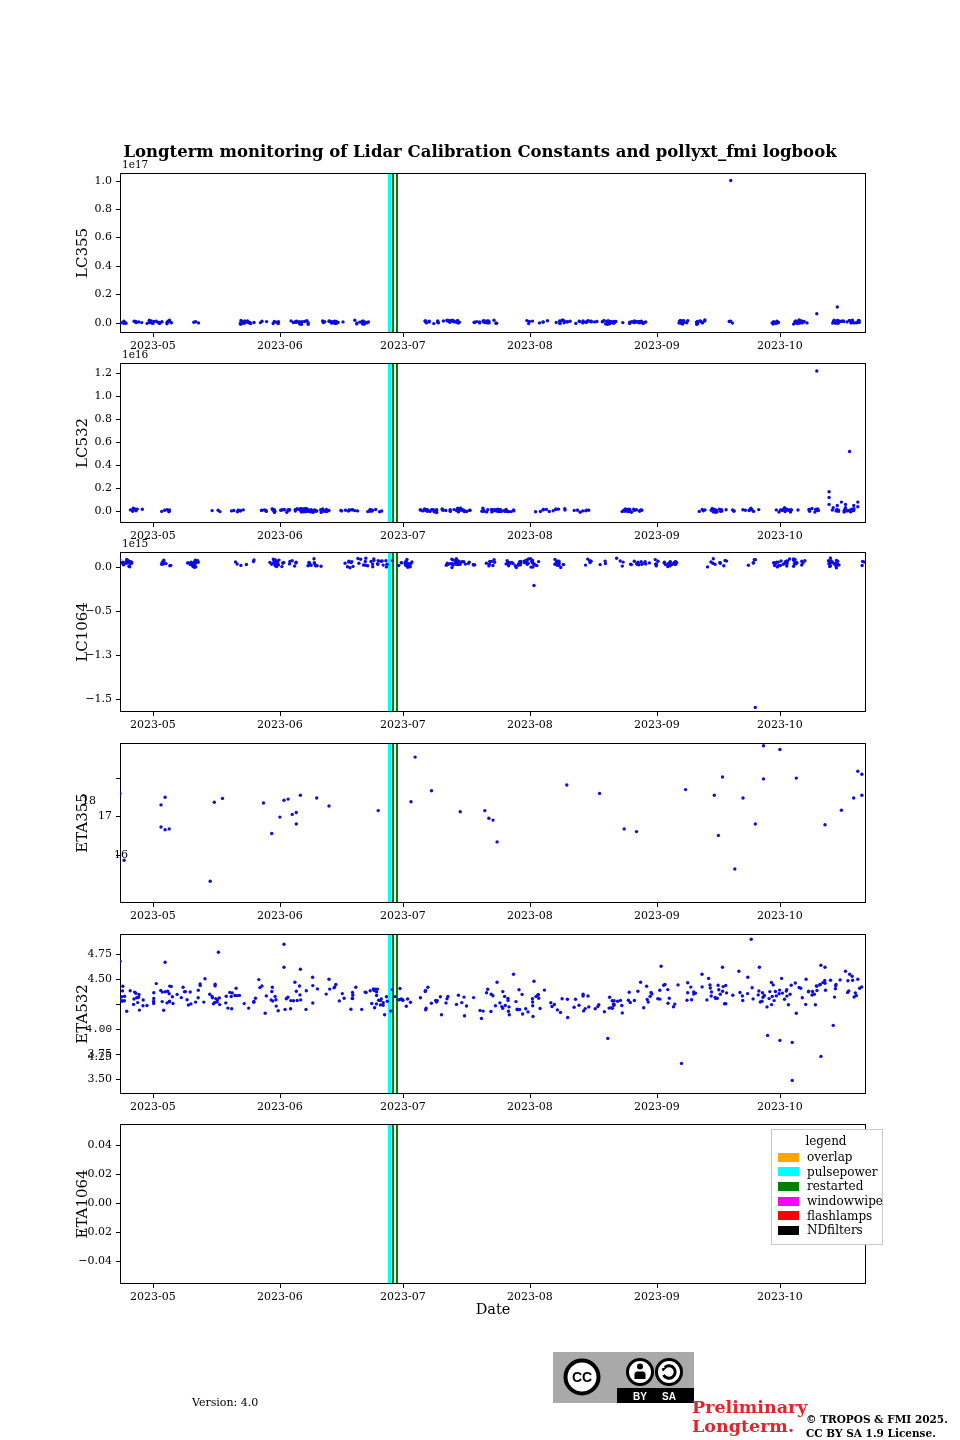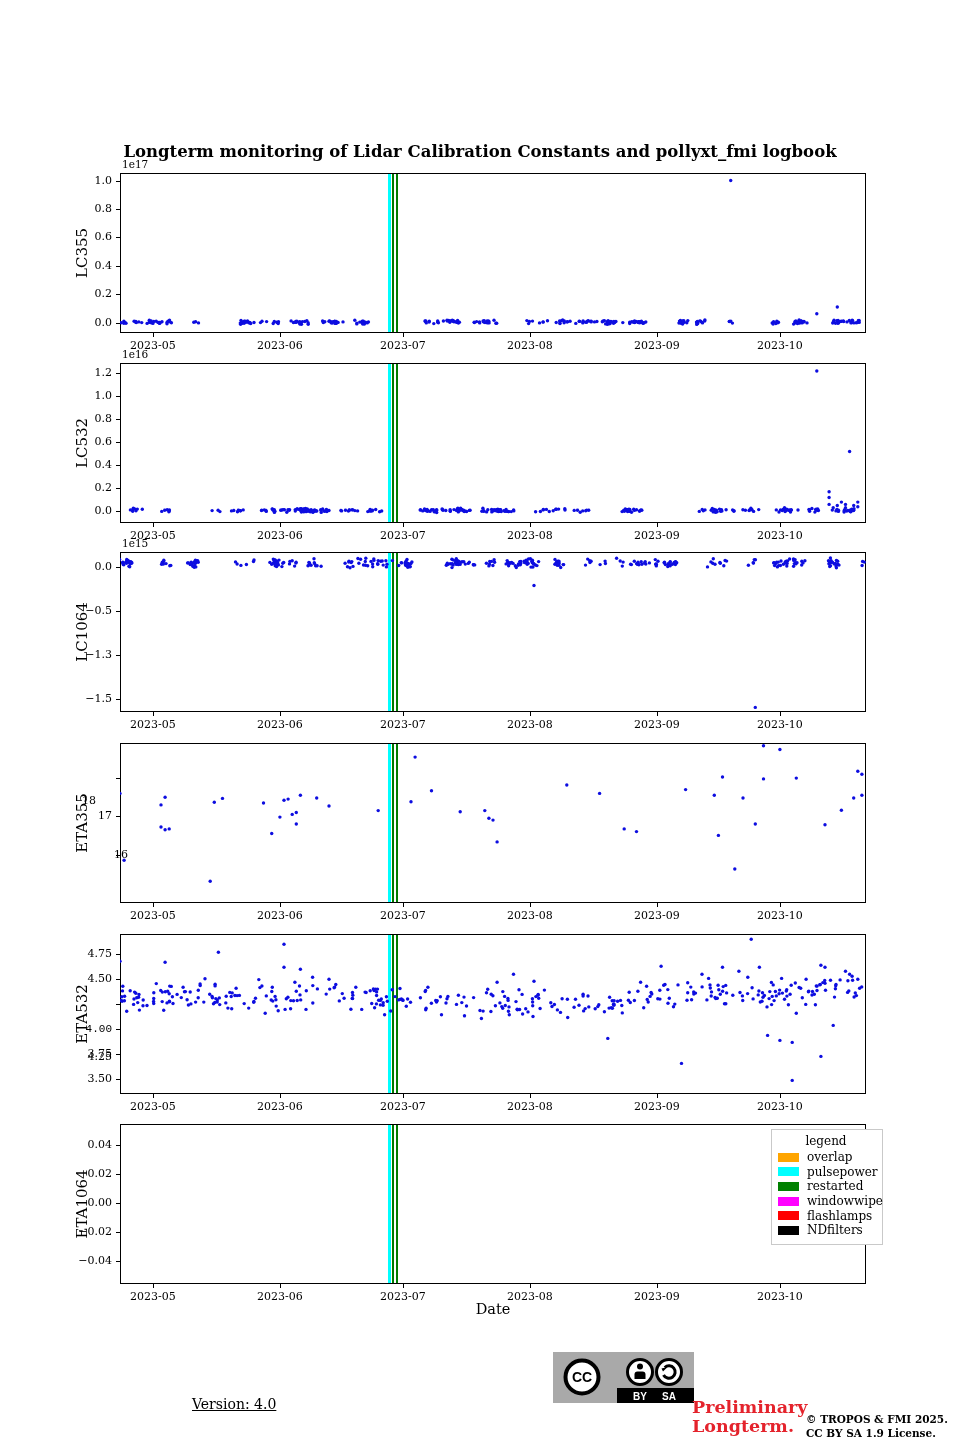--- a/index.html
+++ b/index.html
@@ -18,21 +18,21 @@
                white-space:nowrap;}
   .xlabel{position:absolute;top:1301px;left:120px;width:746px;text-align:center;font-size:14.5px;}
   .event-line{position:absolute;}
   .pts-svg{position:absolute;}
   .legend-box{position:absolute;background:#fff;border:1px solid #c9c9c9;z-index:5;
               padding:4px 8px 6px 6px;box-sizing:border-box;}
   .legend-title{text-align:center;font-size:12px;margin-bottom:2px;}
   .legend-row{display:flex;align-items:center;height:14.6px;}
   .legend-swatch{width:21px;height:9px;margin-right:8px;flex:none;}
   .legend-label{font-size:12px;white-space:nowrap;}
-  .footer-version{position:absolute;left:192px;top:1396px;font-size:14px;text-decoration:underline;}
+  .footer-version{position:absolute;left:192px;top:1396px;font-size:11px;}
   .cc-badge{position:absolute;left:553px;top:1352px;}
   .preliminary{position:absolute;left:692px;top:1398px;font-size:17.5px;font-weight:bold;
                line-height:19px;}
   .copyright{position:absolute;left:806px;top:1412px;font-size:10.5px;font-weight:bold;
              line-height:14px;font-family:"DejaVu Serif",serif;}
 </style>
 </head>
 <body>
 
 <div class="fig-title">Longterm monitoring of Lidar Calibration Constants and pollyxt_fmi logbook</div>

